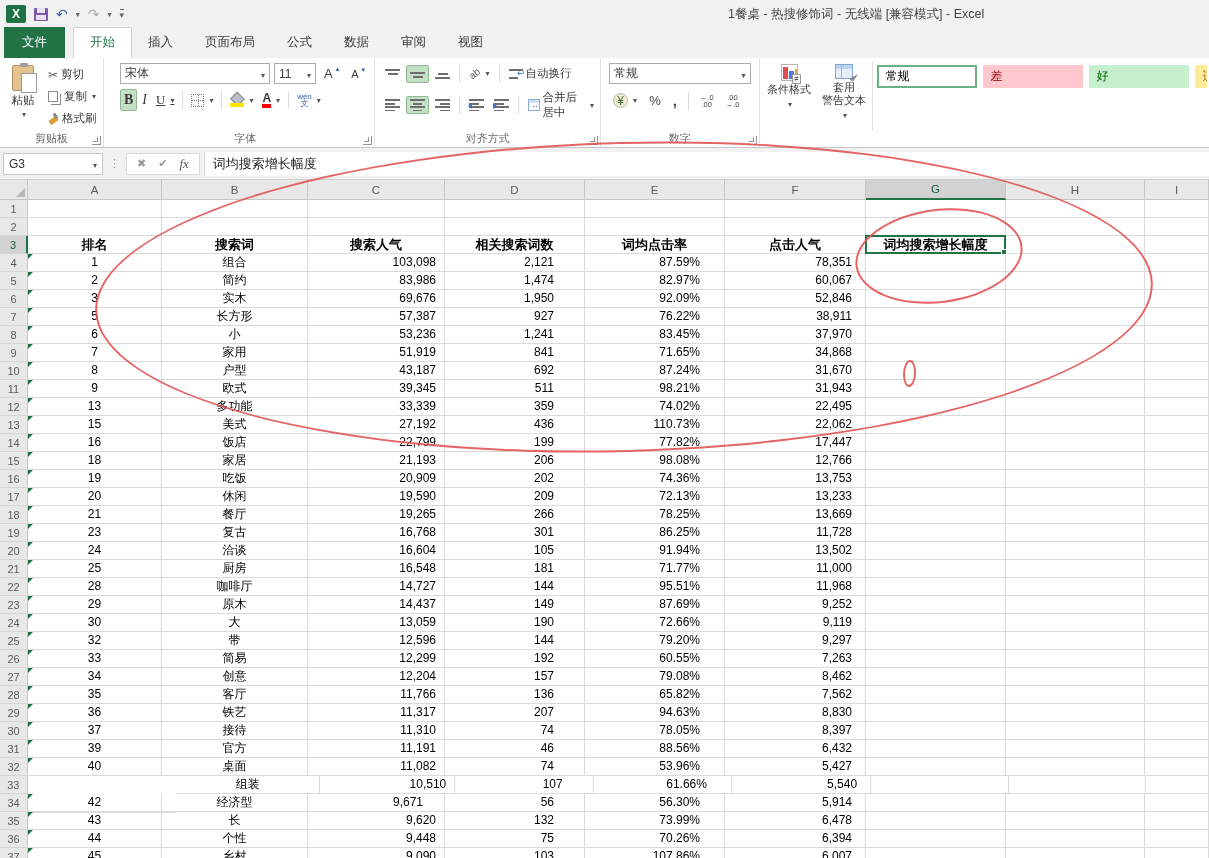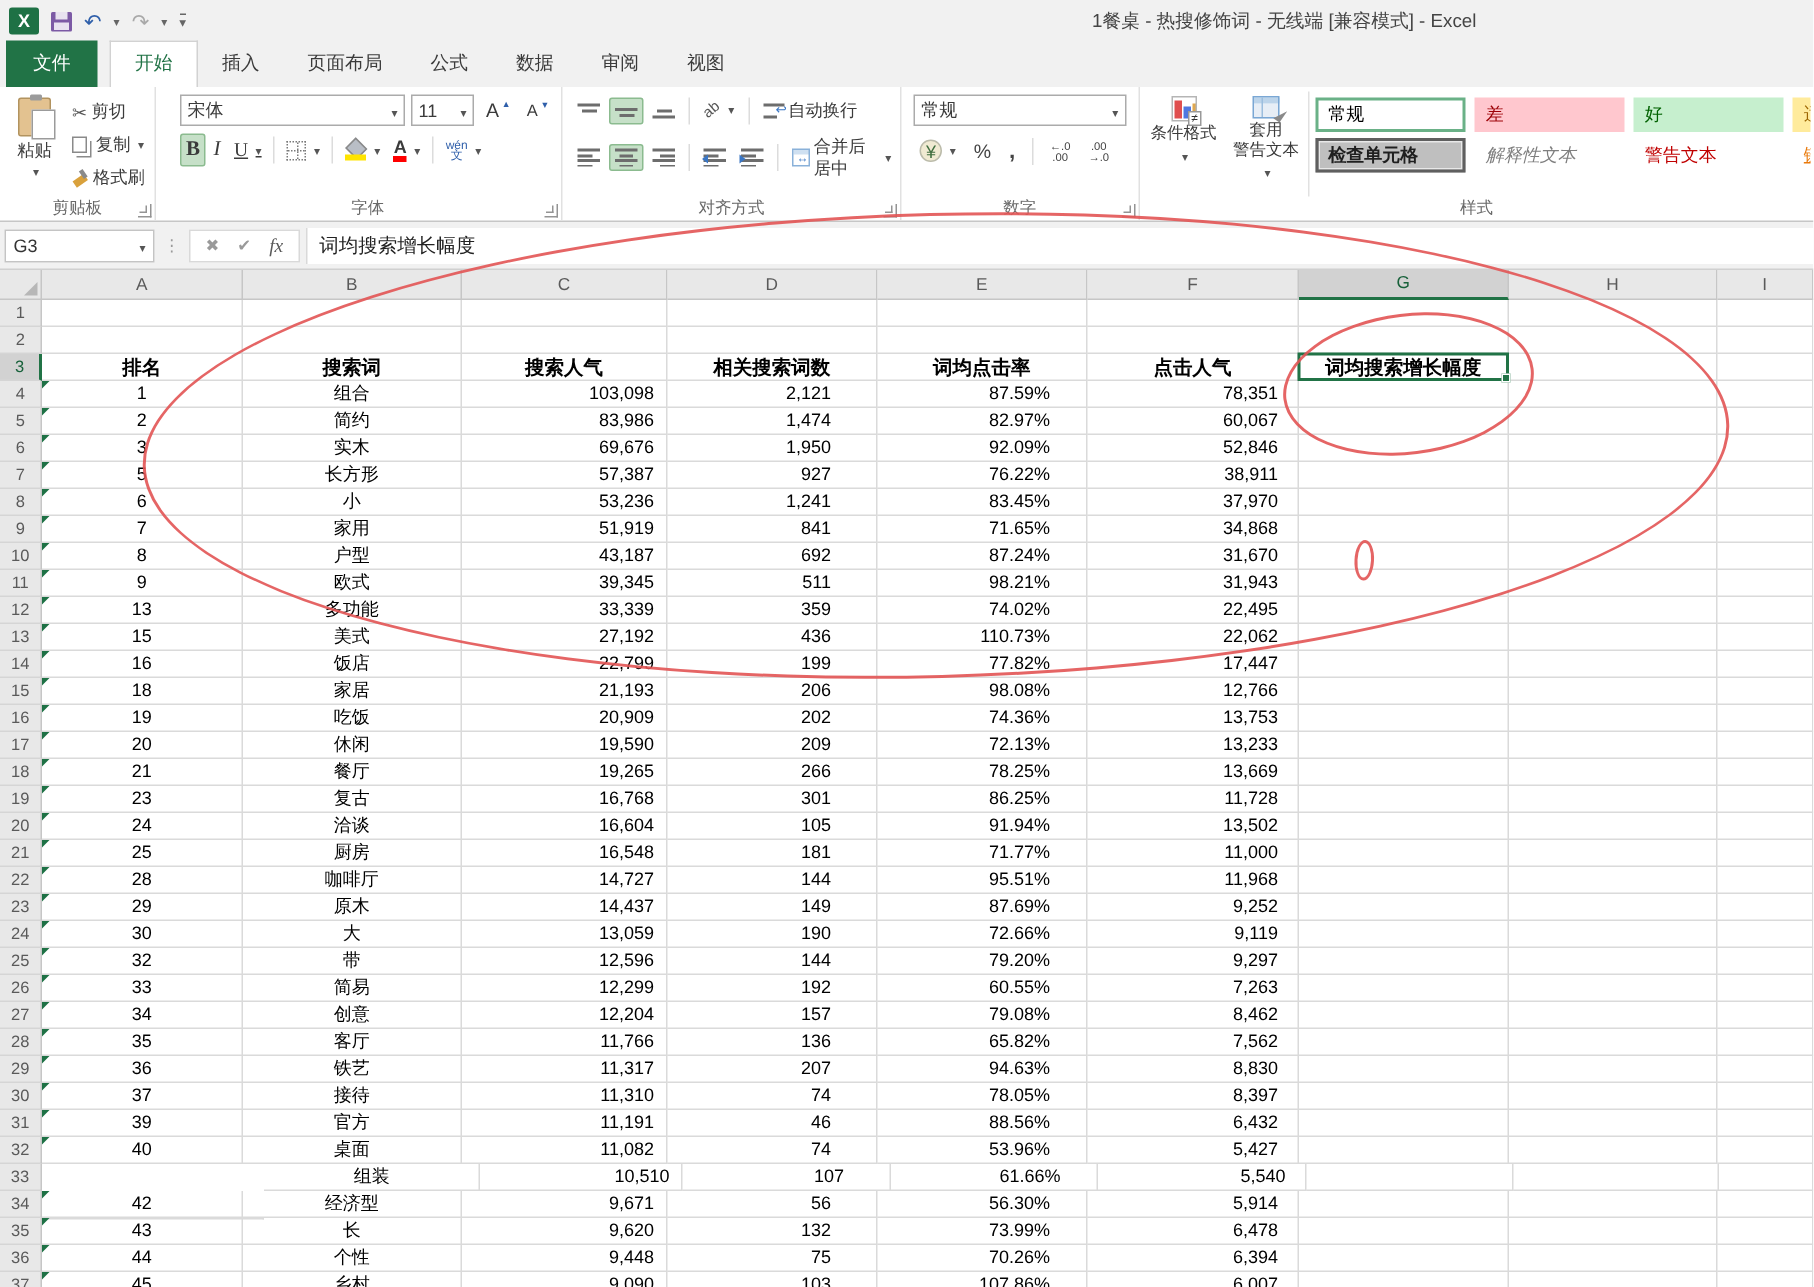--- a/index.html
+++ b/index.html
@@ -371,29 +371,22 @@
           <span class="ic-table"></span>
           <span><span>套用</span><br><span>警告文本</span></span>
         </div>
         <div class="gallery">
           <div class="gal-row">
             <div class="gal-item st-normal">常规</div>
             <div class="gal-item st-bad">差</div>
             <div class="gal-item st-good">好</div>
             <div class="gal-item st-neutral">适</div>
           </div>
-          <div class="gal-row">
-            <div class="gal-item st-check">检查单元格</div>
-            <div class="gal-item st-expl">解释性文本</div>
-            <div class="gal-item st-warn">警告文本</div>
-            <div class="gal-item st-link">链</div>
-          </div>
         </div>
       </div>
-      <div class="rgroup-label">样式</div>
     </div>
   </div>
 
   <div class="formulabar">
     <div class="namebox">
       <span>G3</span>
         <span class="caret"></span>
     </div>
     <span class="fb-dots">⋮</span>
     <div class="fb-btns">
@@ -811,21 +804,21 @@
           <div class="g-cell c-right" style="width: 140px; padding-right: 24px;">61.66%</div>
           <div class="g-cell c-right" style="width: 141px; padding-right: 13px;">5,540</div>
           <div class="g-cell" style="width: 140px;"></div>
           <div class="g-cell" style="width: 139px;"></div>
           <div class="g-cell" style="width: 64px;"></div>
         </div>
         <div class="g-row">
           <div class="g-rowhead">34</div>
           <div class="g-cell c-center" style="width: 134px;">42<span class="tri"></span></div>
           <div class="g-cell c-center" style="width: 146px;">经济型</div>
-          <div class="g-cell c-right" style="width: 137px; padding-right: 8px;">9,671</div>
+          <div class="g-cell c-right" style="width: 137px; padding-right: 21px;">9,671</div>
           <div class="g-cell c-right" style="width: 140px; padding-right: 30px;">56</div>
           <div class="g-cell c-right" style="width: 140px; padding-right: 24px;">56.30%</div>
           <div class="g-cell c-right" style="width: 141px; padding-right: 13px;">5,914</div>
           <div class="g-cell" style="width: 140px;"></div>
           <div class="g-cell" style="width: 139px;"></div>
           <div class="g-cell" style="width: 64px;"></div>
         </div>
         <div class="g-row">
           <div class="g-rowhead">35</div>
           <div class="g-cell c-center" style="width: 134px;">43<span class="tri"></span></div>

